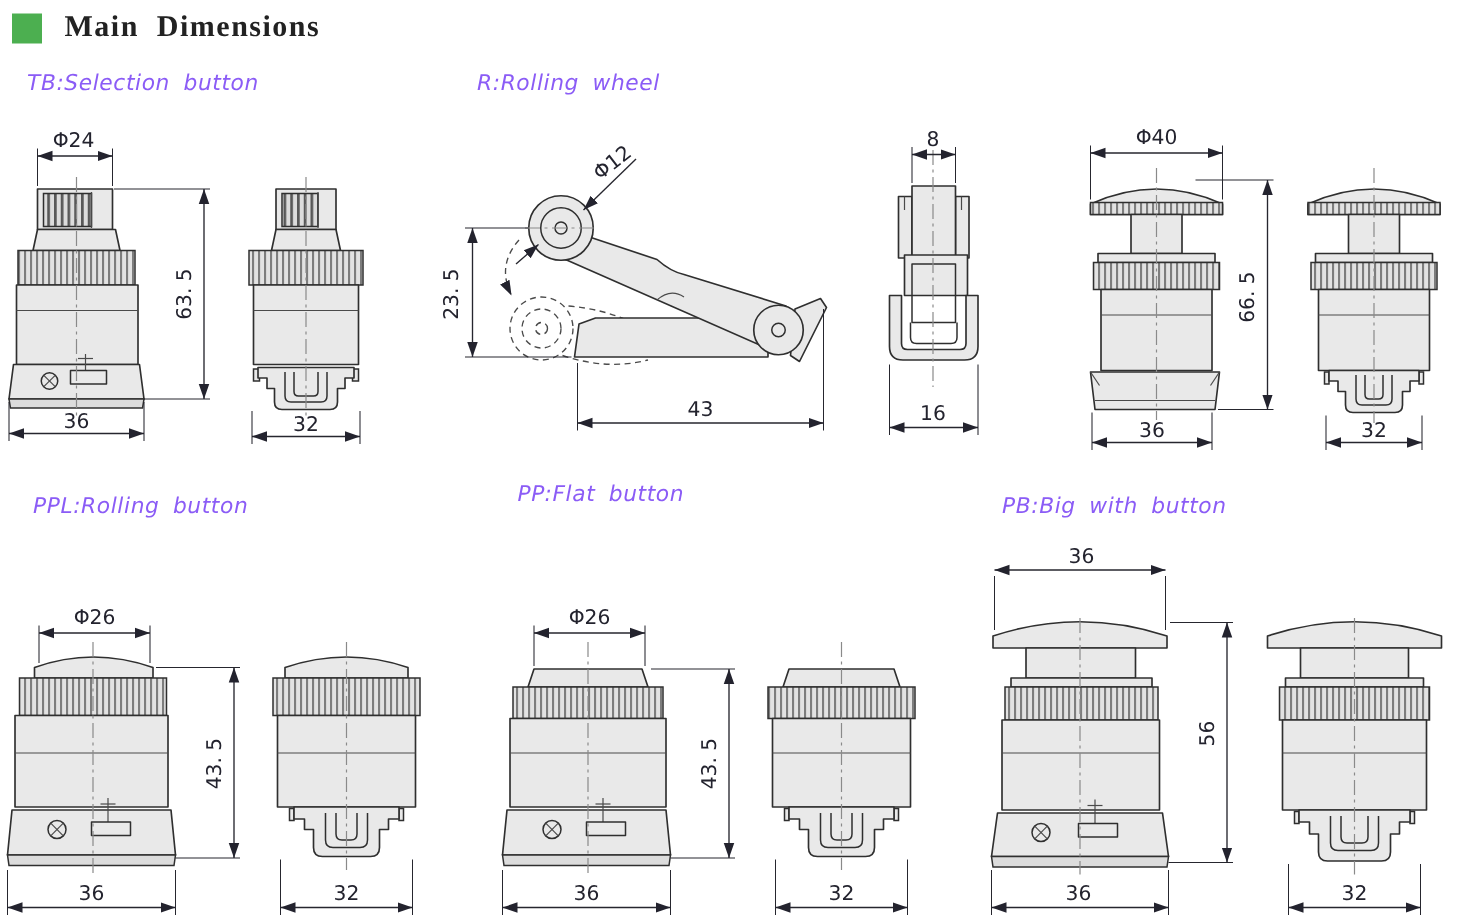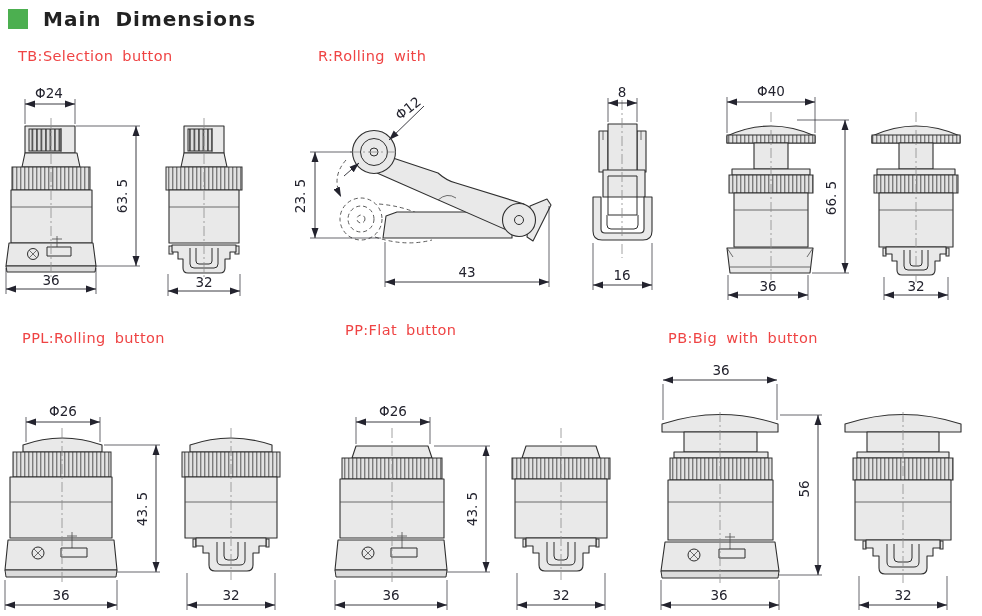--- a/index.html
+++ b/index.html
@@ -1,21 +1,21 @@
 <!DOCTYPE html>
 <html><head>
 <meta charset="utf-8">
 <style>
   html,body{margin:0;padding:0;background:#ffffff;}
   .sheet{position:relative;width:982px;height:616px;background:#fff;overflow:hidden;
          font-family:"DejaVu Sans", sans-serif;}
   .hdr{position:absolute;left:8px;top:7px;display:flex;align-items:center;gap:15px;}
   .bullet{width:20px;height:20px;display:inline-block;}
-  h1{margin:0;font-size:20px;font-weight:600;color:#222;letter-spacing:1px;word-spacing:6px;}
-  .fig-label{position:absolute;font-size:14.5px;color:#ef4444;letter-spacing:0.4px;word-spacing:4px;}
+  h1{margin:0;font-size:20px;font-weight:600;color:#222;letter-spacing:1px;word-spacing:6px;font-family:Liberation Serif, serif;}
+  .fig-label{position:absolute;font-size:14.5px;color:#8b5cf6;letter-spacing:0.4px;word-spacing:4px;font-style:italic;}
   svg{position:absolute;left:0;top:0;}
   .part{fill:#e9e9e9;stroke:#2f2f2f;stroke-width:1.1;stroke-linejoin:round;}
   .edge{stroke:#2f2f2f;stroke-width:1;}
   .ln{fill:none;stroke:#2f2f2f;stroke-width:1;stroke-linejoin:round;}
   .thin{fill:none;stroke:#4a4a4a;stroke-width:0.8;}
   .dim-l{fill:none;stroke:#26262e;stroke-width:0.9;}
   .ext{fill:none;stroke:#26262e;stroke-width:0.7;}
   .cline{fill:none;stroke:#8a8a8a;stroke-width:0.8;stroke-dasharray:10 3 2 3;}
   .dashed{fill:none;stroke:#4a4a4a;stroke-width:0.9;stroke-dasharray:4 3;}
   text.dim{font-family:"DejaVu Sans", sans-serif;font-size:13.5px;fill:#23232e;}
@@ -24,21 +24,21 @@
 <body>
 
 <div class="sheet">
 
   <div class="hdr">
     <span class="bullet" style="background:#4caf50"></span>
     <h1>Main Dimensions</h1>
   </div>
 
   <div class="fig-label" style="left:18px;top:48px">TB:Selection button</div>
-  <div class="fig-label" style="left:318px;top:48px">R:Rolling with</div>
+  <div class="fig-label" style="left:318px;top:48px">R:Rolling wheel</div>
   <div class="fig-label" style="left:22px;top:330px">PPL:Rolling button</div>
   <div class="fig-label" style="left:345px;top:322px">PP:Flat button</div>
   <div class="fig-label" style="left:668px;top:330px">PB:Big with button</div>
 
   <svg width="982" height="616" viewBox="0 0 982 616">
     <defs>
       <marker id="ar" markerWidth="11" markerHeight="9" refX="10" refY="4.5" orient="auto-start-reverse" markerUnits="userSpaceOnUse">
         <path d="M0,1 L10,4.5 L0,8 Z" fill="#23232e"></path>
       </marker>
       <pattern id="knurl" width="4" height="10" patternUnits="userSpaceOnUse">

